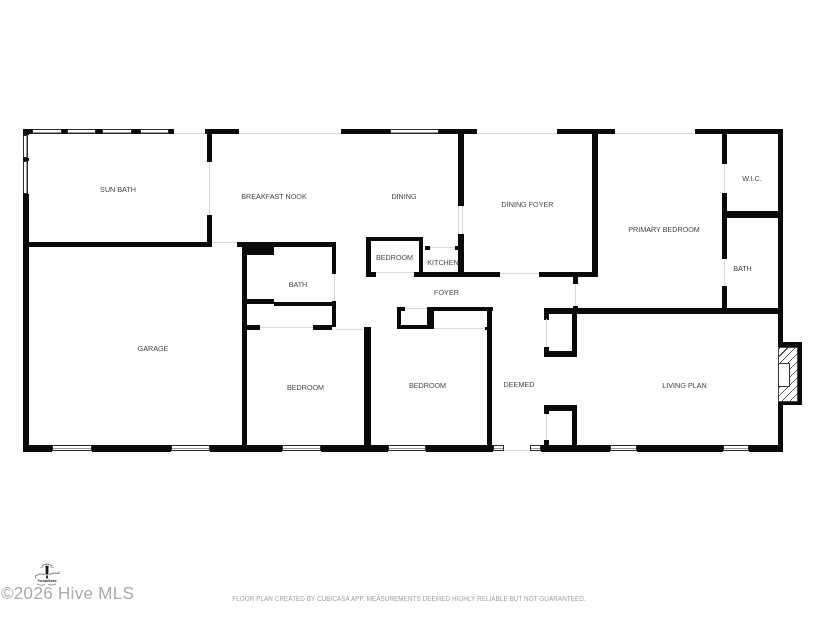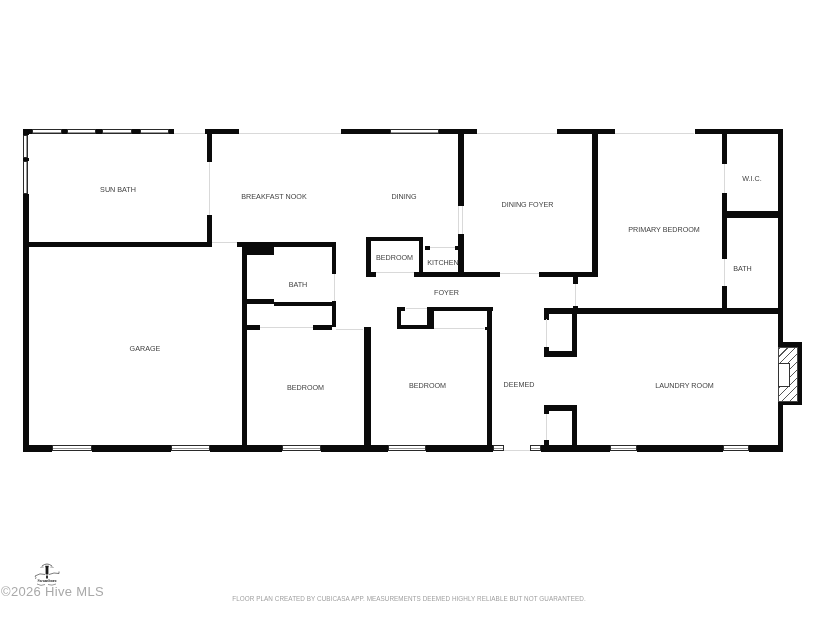--- a/index.html
+++ b/index.html
@@ -275,42 +275,42 @@
 <div class="lbl" style="left:742.5px;top:267.5px">BATH</div>
 
 <div class="lbl" style="left:394.5px;top:257px">BEDROOM</div>
 
 <div class="lbl" style="left:443px;top:262px">KITCHEN</div>
 
 <div class="lbl" style="left:446.5px;top:291.5px">FOYER</div>
 
 <div class="lbl" style="left:298px;top:284px">BATH</div>
 
-<div class="lbl" style="left:145px;top:347.5px">GARAGE</div>
+<div class="lbl" style="left:153px;top:347.5px">GARAGE</div>
 
 <div class="lbl" style="left:305.5px;top:387px">BEDROOM</div>
 
 <div class="lbl" style="left:427.5px;top:384.5px">BEDROOM</div>
 
 <div class="lbl" style="left:519px;top:383.5px">DEEMED</div>
 
-<div class="lbl" style="left:684.5px;top:384.5px">LAUNDRY ROOM</div>
+<div class="lbl" style="left:684.5px;top:384.5px">LIVING PLAN</div>
 
 <svg style="position:absolute;left:33px;top:560px" width="32" height="30" viewBox="0 0 32 30">
   <path d="M9 6 Q14 2 19 6" fill="none" stroke="#333" stroke-width="0.7"></path>
   <path d="M7.5 7.5 Q9 6.5 10.5 7.2" fill="none" stroke="#444" stroke-width="0.6"></path>
   <path d="M17.5 7.2 Q19 6.5 20.5 7.5" fill="none" stroke="#444" stroke-width="0.6"></path>
   <rect x="12.6" y="6.5" width="2.8px" height="8" fill="#1a1a1a"></rect>
   <path d="M12.2 5.8 L15.8 5.8 L15.4 7.2 L12.6 7.2 Z" fill="#1a1a1a"></path>
   <path d="M2 16 Q7 12.5 12 14.5" fill="none" stroke="#444" stroke-width="0.7"></path>
   <path d="M16 14.5 Q21 12 26 13.5 L26 11.5" fill="none" stroke="#444" stroke-width="0.7"></path>
   <path d="M2 16 Q3.5 17.5 2.5 19" fill="none" stroke="#444" stroke-width="0.6"></path>
   <rect x="13" y="15.5" width="2" height="3" fill="#333"></rect>
   <text x="14" y="21.5" text-anchor="middle" font-family="Liberation Serif,serif" font-size="4px" fill="#222" font-weight="bold">Swansboro</text>
   <path d="M4 24 Q8 26.5 12 24.5" fill="none" stroke="#555" stroke-width="0.6"></path>
   <path d="M15 24.5 Q19 26 23 24" fill="none" stroke="#555" stroke-width="0.6"></path>
 </svg>
 
-<div style="position:absolute;left:1px;top:583.5px;font-size:13px;color:#a9a9a9;letter-spacing:0.32px">©2026 Hive MLS</div>
+<div style="position:absolute;left:1px;top:583.5px;font-size:17px;color:#a9a9a9;letter-spacing:0.32px">©2026 Hive MLS</div>
 
 <div style="position:absolute;left:409px;top:597.5px;transform:translate(-50%,-50%);font-size:6.35px;color:#9f9f9f;letter-spacing:0.05px;white-space:nowrap">FLOOR PLAN CREATED BY CUBICASA APP. MEASUREMENTS DEEMED HIGHLY RELIABLE BUT NOT GUARANTEED.</div>
 
 </div>
 
 </body></html>

